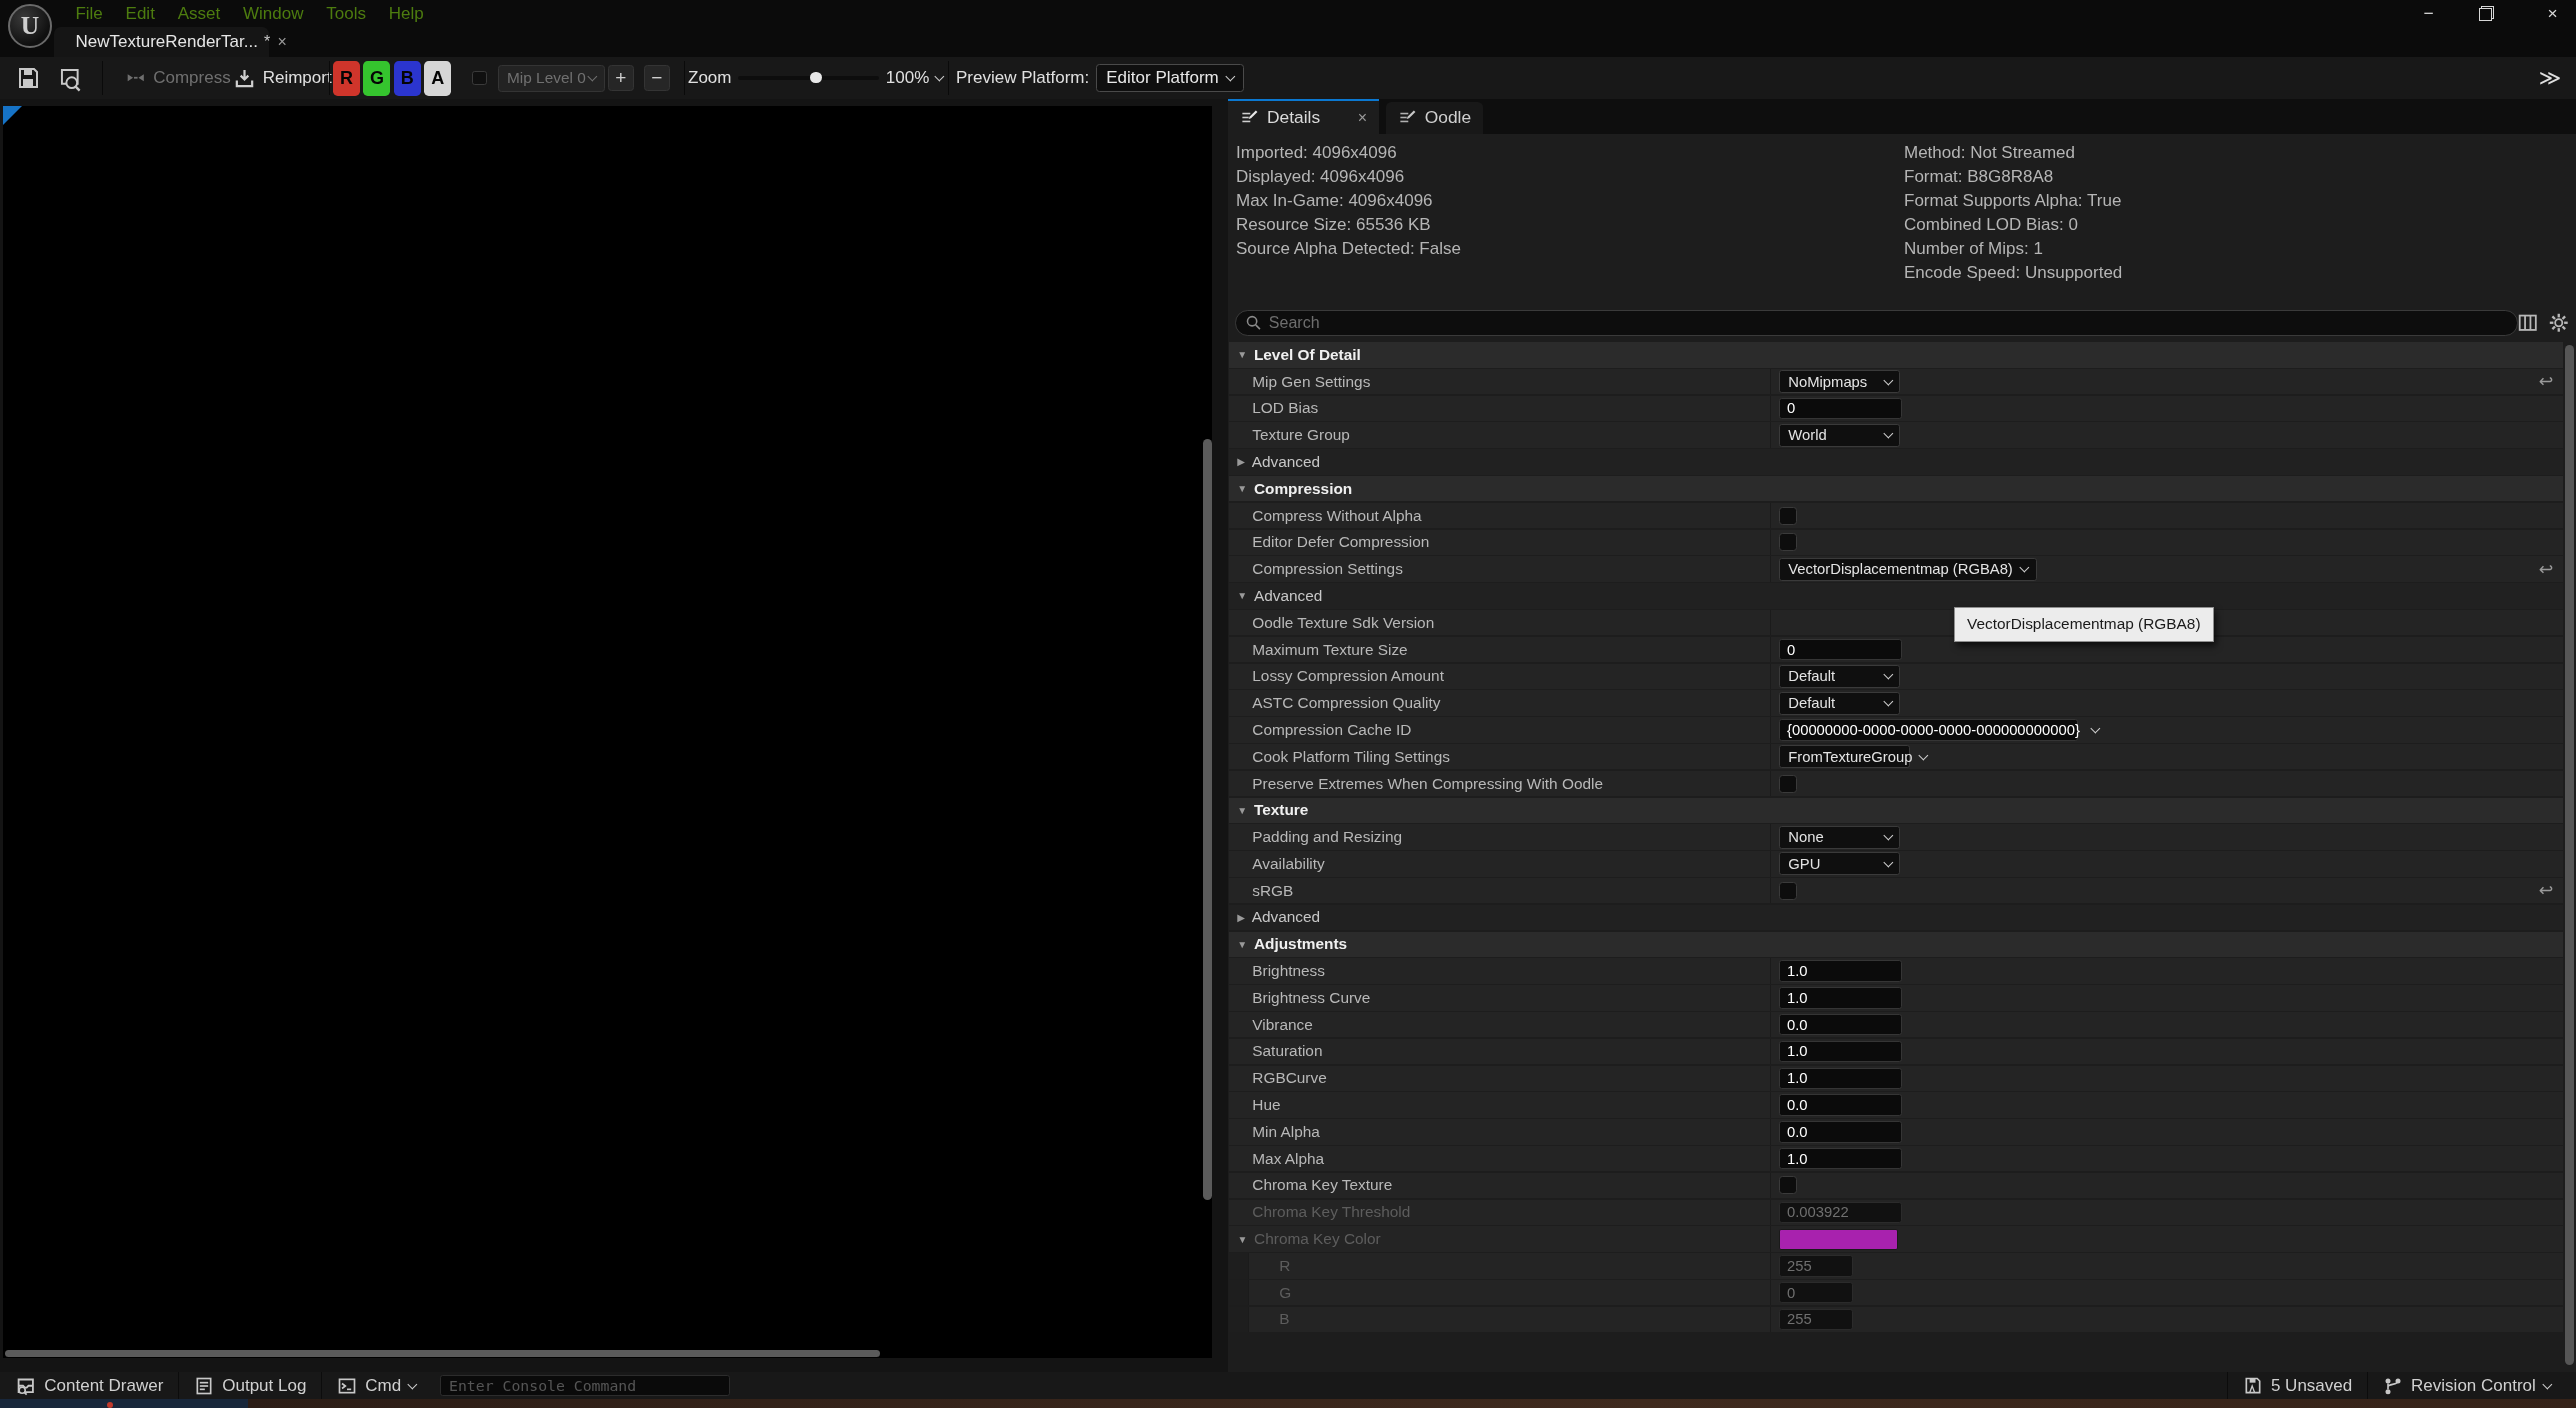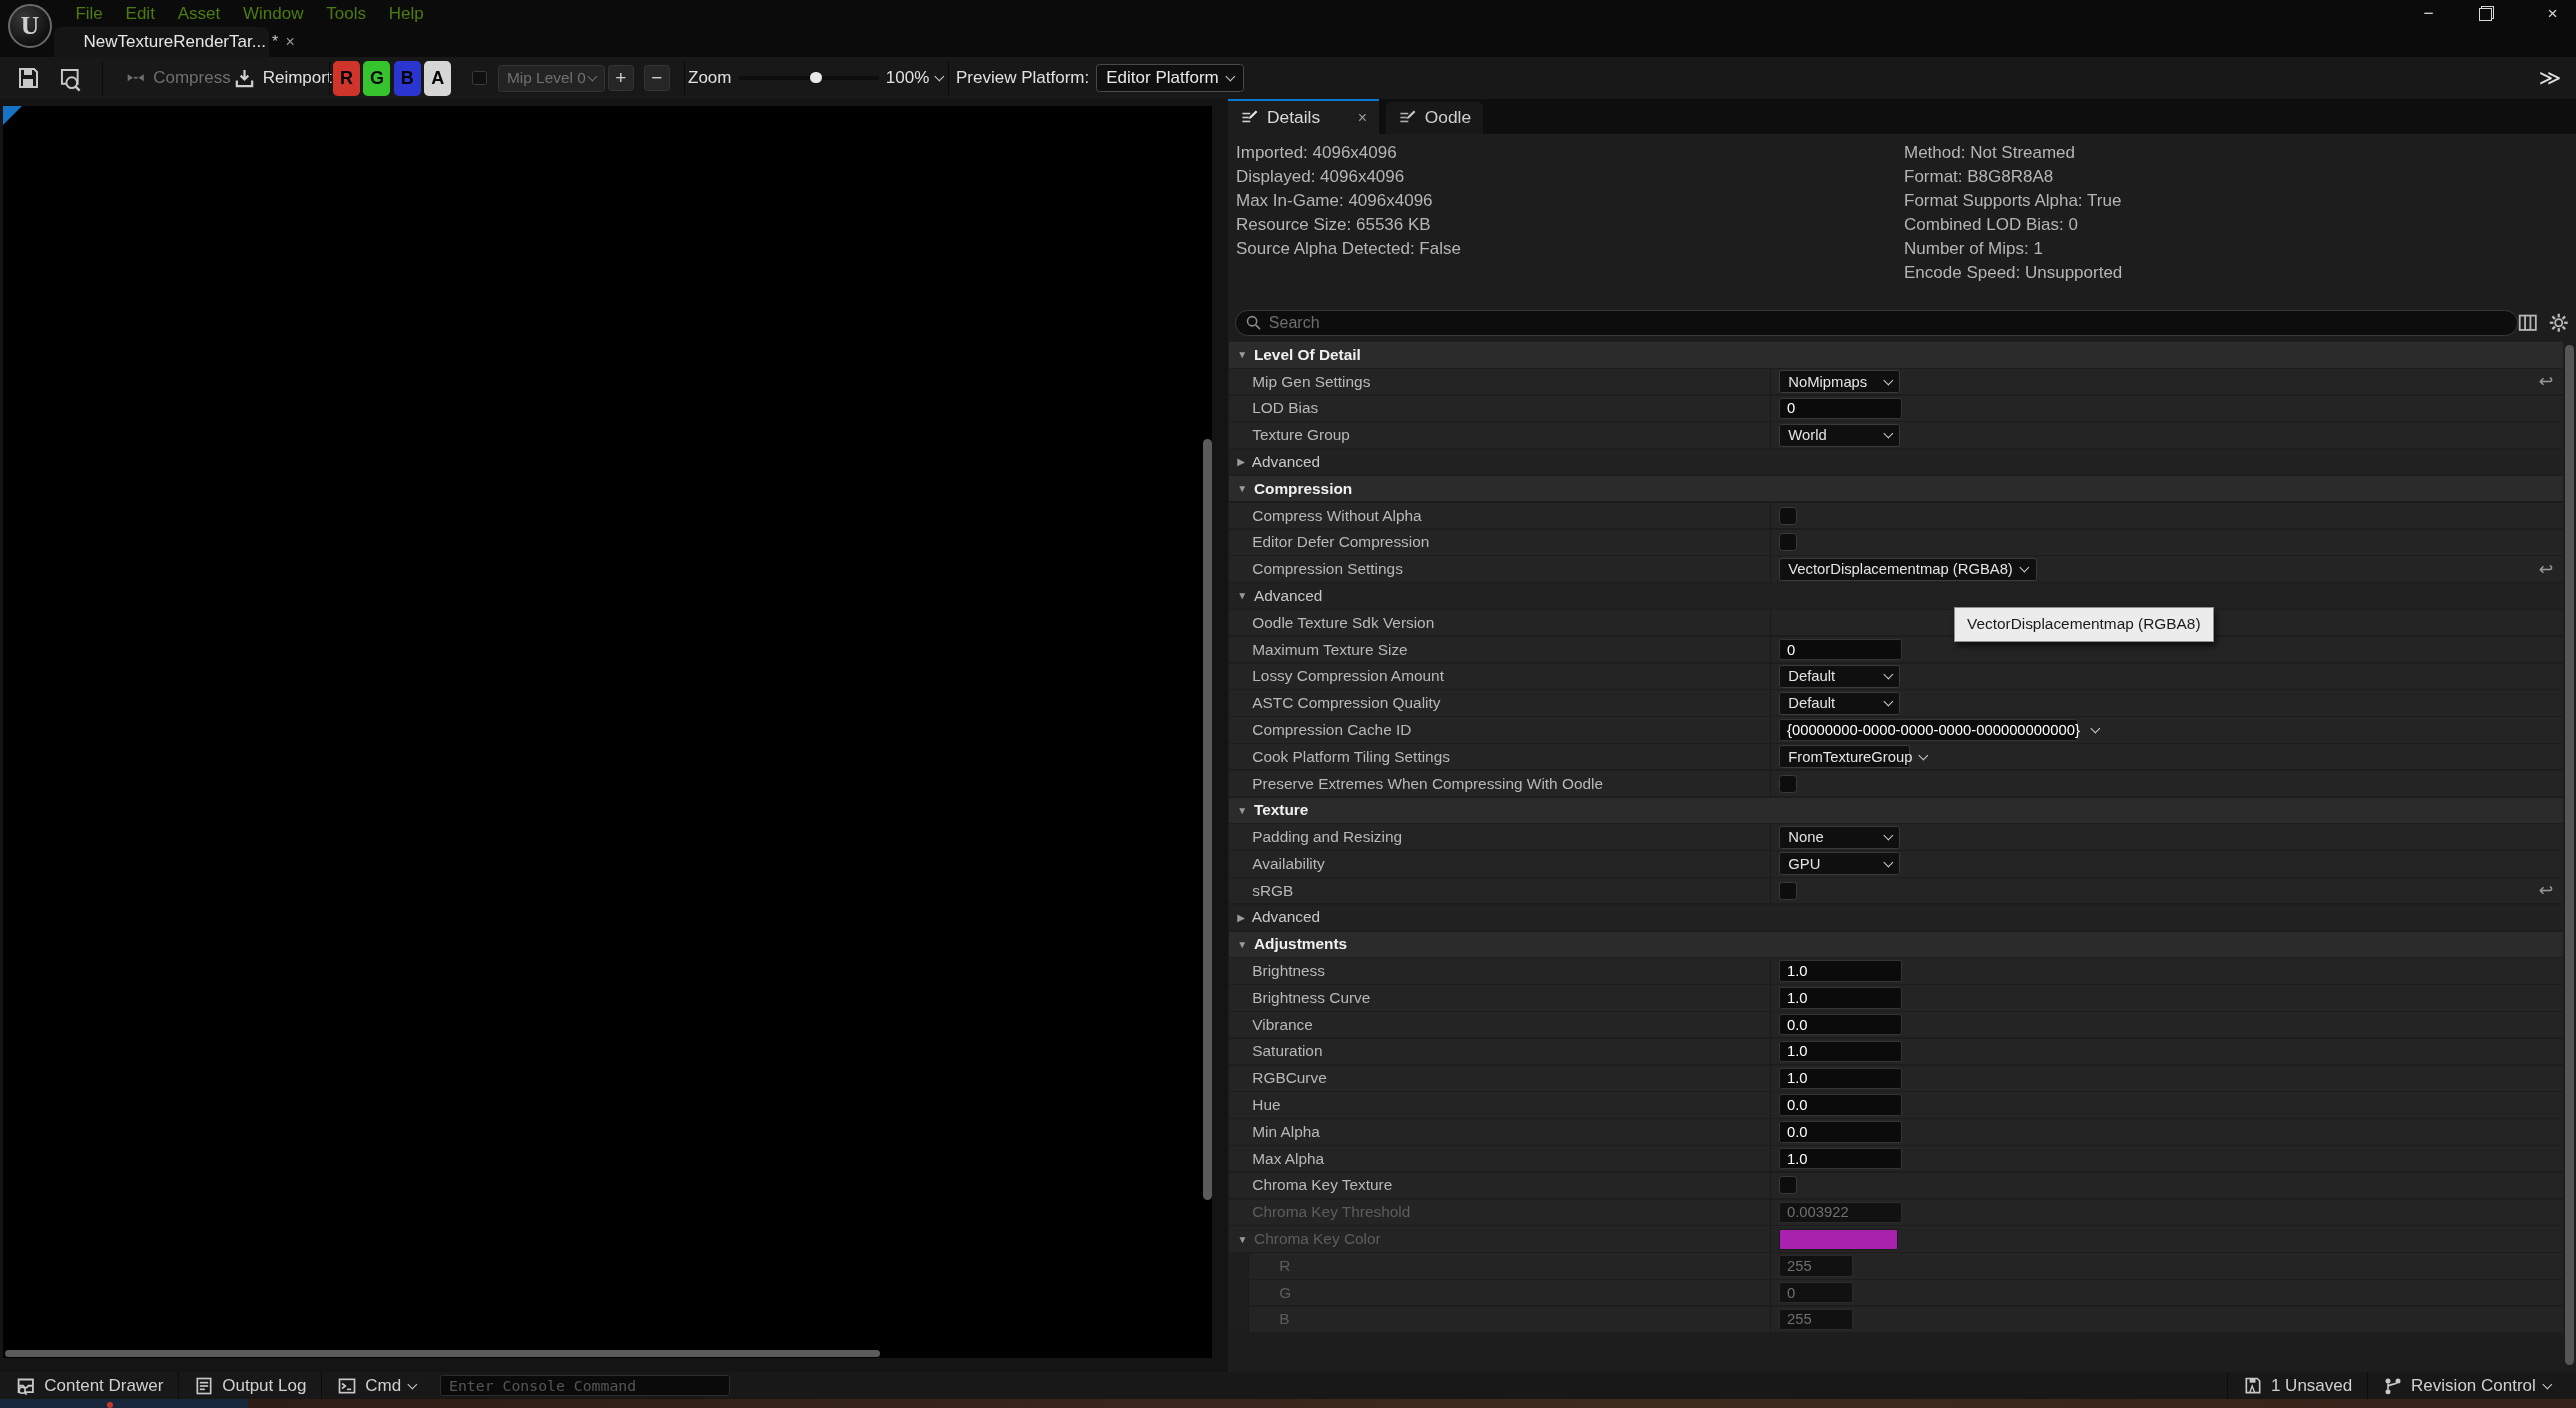--- a/index.html
+++ b/index.html
@@ -22,21 +22,21 @@
   .restore-glyph::before { content:''; position:absolute; right:0; top:0; width:10.7px; height:10.7px; border:1.3px solid #d8d8d8; }
   .restore-glyph::after { content:''; position:absolute; left:0; bottom:0; width:10.7px; height:10.7px; border:1.3px solid #d8d8d8; background:#0b0b0b; }
 
   
   .tabrow { position:absolute; top:27px; left:0; right:0; height:30px; background:#0b0b0b; }
   .asset-tab { position:absolute; left:54px; top:0; width:215px; height:30px; background:#151515;
                border-radius:6.7px 6.7px 0 0; display:flex; align-items:center; padding-left:21.5px; }
   .checker-icon { width:17.4px; height:17.4px; border-radius:2.7px;
                   background:conic-gradient(#c23b30 25%, #6b1712 0 50%, #c23b30 0 75%, #6b1712 0);
                   background-size:9.4px 9.4px; }
-  .asset-tab-label { margin-left:8px; font-size:17px; color:#e6e6e6; white-space:nowrap; }
+  .asset-tab-label { margin-left:0; font-size:17px; color:#e6e6e6; white-space:nowrap; }
   .asset-dirty { margin-left:6px; color:#c8c8c8; font-size:16px; }
   .asset-close { margin-left:7.4px; color:#9a9a9a; font-size:16px; }
 
   
   .toolbar { position:absolute; top:57px; left:0; right:0; height:42px; background:#181818; }
   .toolbar .tdiv { position:absolute; top:4px; bottom:4px; width:1.3px; background:#0a0a0a; }
   .ticon { position:absolute; top:9.4px; }
   .tlabel { font-size:17px; color:#e0e0e0; }
   .tlabel.dim { color:#6f6f6f; }
   .tgroup { position:absolute; top:0; height:42px; display:flex; align-items:center; gap:6.7px; }
@@ -656,21 +656,21 @@
     </div>
     <input class="console-input" placeholder="Enter Console Command" style="">
     <div class="sb-right">
       <div class="sb-div"></div>
       <div class="sb-item">
         <svg width="20" height="20" viewBox="0 0 24 24">
             <path d="M4 3h13l3 3v14H4z" fill="none" stroke="#c8c8c8" stroke-width="2"></path>
             <rect x="8" y="3" width="7" height="5" fill="#c8c8c8"></rect>
             <path d="M8 20l3-8 3 8" fill="none" stroke="#c8c8c8" stroke-width="1.6"></path>
           </svg>
-        <span>1 Unsaved</span>
+        <span>5 Unsaved</span>
       </div>
       <div class="sb-div"></div>
       <div class="sb-item" style="margin-right:10.7px;">
         <svg width="20" height="20" viewBox="0 0 24 24">
             <circle cx="6" cy="6" r="3" fill="#c8c8c8"></circle>
             <circle cx="6" cy="19" r="3" fill="#c8c8c8"></circle>
             <circle cx="18" cy="6" r="3" fill="#c8c8c8"></circle>
             <path d="M6 9v7M6 13c0-4 12-2 12-7" fill="none" stroke="#c8c8c8" stroke-width="2"></path>
           </svg>
         <span>Revision Control</span>

